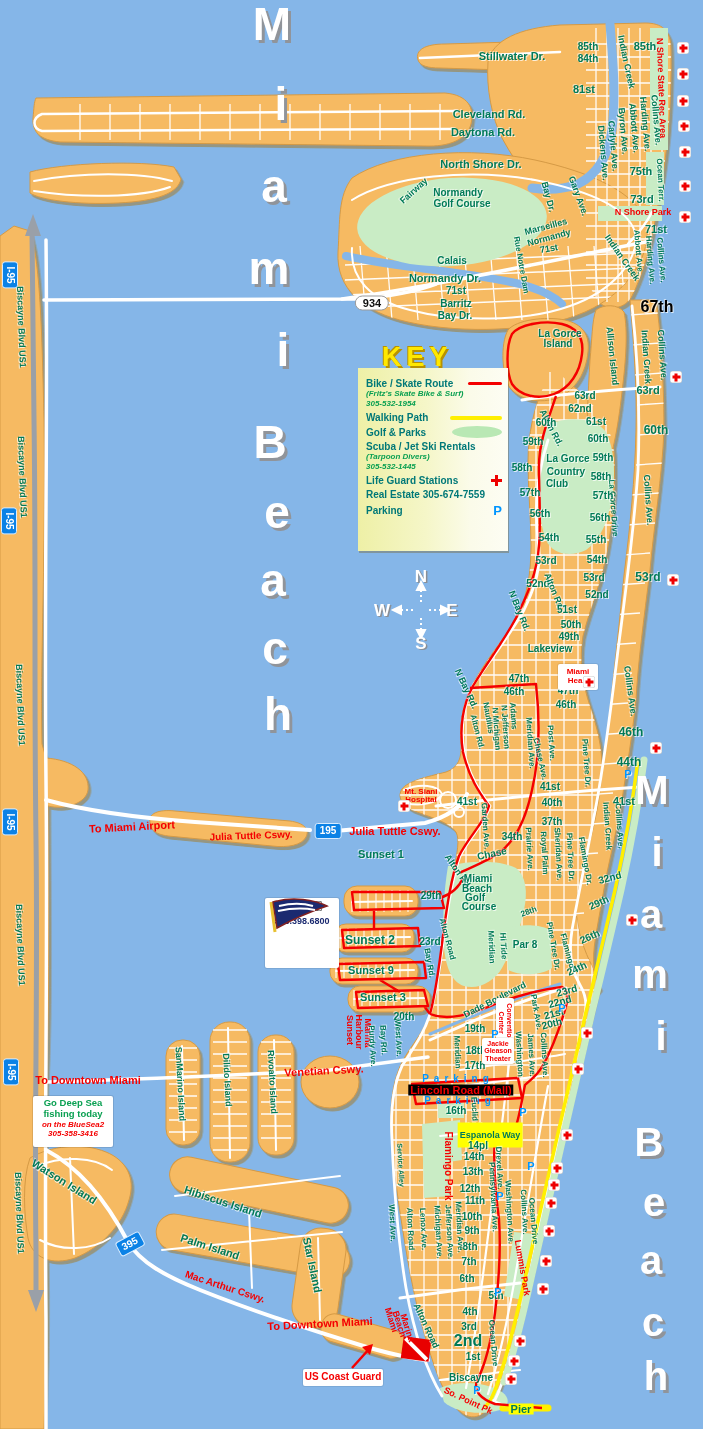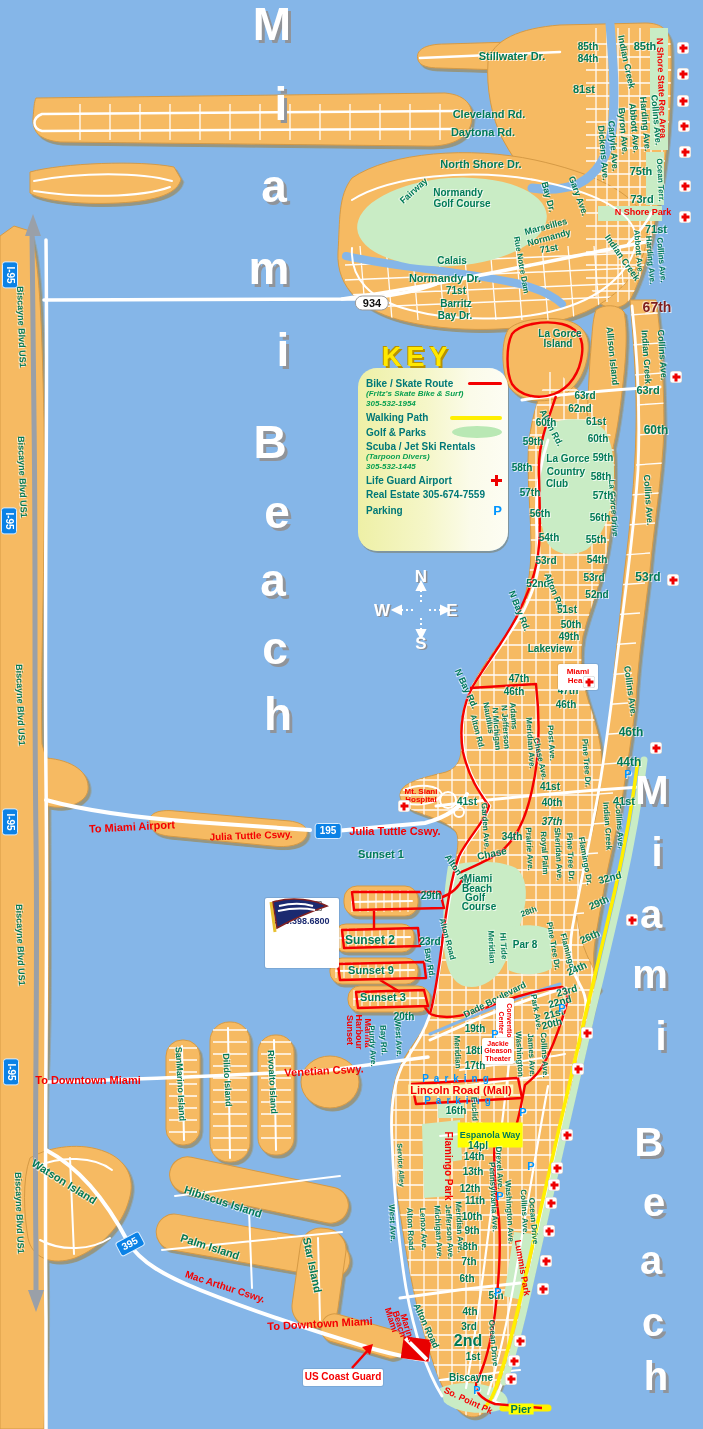--- a/index.html
+++ b/index.html
@@ -11,21 +11,21 @@
   .cross{position:absolute;z-index:8;width:11px;height:11px;background:#fff;border-radius:2px;transform:translate(-50%,-50%);box-shadow:0 0 0 .5px #ccc;}
   .cross::before{content:"";position:absolute;left:4px;top:1.5px;width:3px;height:8px;background:#ee0000;}
   .cross::after{content:"";position:absolute;top:4px;left:1.5px;width:8px;height:3px;background:#ee0000;}
   .p-icon{position:absolute;z-index:8;color:#0095ff;font-weight:bold;font-size:11px;line-height:1;transform:translate(-50%,-50%);text-shadow:1px 1px 0 rgba(255,255,255,.8);}
   .shield{position:absolute;z-index:8;background:#0b82e6;color:#fff;font-weight:bold;font-size:10px;line-height:1;padding:2px 4px;border-radius:3px;border:1px solid #d8ecff;transform:translate(-50%,-50%);white-space:nowrap;}
   .shield.oval{background:#ffffff;color:#111;border:1px solid #999;border-radius:9px;font-size:11px;padding:1px 7px;}
   .map-box{position:absolute;z-index:7;background:#ffffff;border-radius:2px;display:flex;align-items:center;justify-content:center;box-shadow:0 0 0 1px rgba(0,0,0,.07);}
   .map-box .lines{display:flex;flex-direction:column;align-items:center;line-height:1.08;}
   .map-box .lines span{font-weight:bold;white-space:nowrap;}
   #key-title{position:absolute;left:382px;top:342px;z-index:9;font-size:27px;font-weight:bold;color:#ffe800;letter-spacing:5px;text-shadow:2px 2px 0 #b89200,-1px -1px 0 #b89200;}
-  #key-box{position:absolute;left:358px;top:368px;width:150px;height:183px;z-index:7;border-radius:19px;background:linear-gradient(90deg,#eef0a6 0%,#f5f6c8 45%,#fbfbe9 75%,#fdfdf4 100%);box-shadow:1px 2px 0 rgba(120,90,20,.35);padding:7px 6px 4px 8px;box-sizing:border-box;}
+  #key-box{position:absolute;left:358px;top:368px;width:150px;height:183px;z-index:7;border-radius:0;background:linear-gradient(90deg,#eef0a6 0%,#f5f6c8 45%,#fbfbe9 75%,#fdfdf4 100%);box-shadow:1px 2px 0 rgba(120,90,20,.35);padding:7px 6px 4px 8px;box-sizing:border-box;}
   .key-row{display:flex;align-items:center;justify-content:space-between;margin-top:3px;}
   .key-label{font-size:10px;font-weight:bold;color:#007878;white-space:nowrap;}
   .key-sub{font-size:8px;font-style:italic;font-weight:bold;color:#0aa052;line-height:1.25;white-space:nowrap;}
   .sym-red-line{width:34px;height:3px;background:#f40000;border-radius:2px;flex:none;}
   .sym-yellow-line{width:52px;height:4px;background:#ffef00;border-radius:2px;flex:none;}
   .sym-green-ellipse{width:50px;height:12px;background:#b9e8b4;border-radius:50%;flex:none;}
   .sym-cross{position:relative;width:11px;height:11px;flex:none;}
   .sym-cross::before{content:"";position:absolute;left:4px;top:0;width:3px;height:11px;background:#ee0000;}
   .sym-cross::after{content:"";position:absolute;top:4px;left:0;width:11px;height:3px;background:#ee0000;}
   .sym-p{color:#0095ff;font-weight:bold;font-size:13px;flex:none;}
@@ -226,21 +226,21 @@
         <div class="key-row">
           <span class="key-label">Golf &amp; Parks</span>
           <span class="sym-green-ellipse"></span>
         </div>
         <div class="key-row">
           <span class="key-label">Scuba  / Jet Ski Rentals</span>
         </div>
         <div class="key-sub">(Tarpoon Divers)</div>
         <div class="key-sub">305-532-1445</div>
         <div class="key-row">
-          <span class="key-label">Life Guard Airport</span>
+          <span class="key-label">Life Guard Stations</span>
           <span class="sym-cross"></span>
         </div>
         <div class="key-row">
           <span class="key-label">Real Estate  305-674-7559</span>
         </div>
         <div class="key-row">
           <span class="key-label">Parking</span>
           <span class="sym-p">P</span>
         </div>
       </div>
@@ -256,20 +256,26 @@
 <div id="shyc-ad">
   <svg width="64" height="36" viewBox="0 0 64 36">
     <line x1="6" y1="4" x2="10" y2="34" stroke="#e8c030" stroke-width="3"></line>
     <path d="M8,4 C28,-2 50,2 62,8 C50,12 30,20 12,30 Z" fill="#1b2a70" stroke="#802020" stroke-width="1.5"></path>
     <path d="M14,8 C26,5 38,5 48,8 M13,13 C27,10 40,10 50,12" stroke="#ffffff" stroke-width="2" fill="none"></path>
   </svg>
   <div id="shyc-name">SHYC</div>
   <div id="shyc-phone">305.398.6800</div>
 </div>
 
+<div id="fishing-ad">
+  <div class="fish-green">Go Deep Sea</div>
+  <div class="fish-green">fishing today</div>
+  <div class="fish-red">on the BlueSea2</div>
+  <div class="fish-red">305-358-3416</div>
+</div>
 
 <span class="map-label halo" style="left: 512px; top: 56px; font-size: 11px; color: rgb(0, 122, 88); transform: translate(-50%, -50%) rotate(0deg);">Stillwater Dr.</span>
     <span class="map-label halo" style="left: 588px; top: 47px; font-size: 10px; color: rgb(0, 122, 88); transform: translate(-50%, -50%) rotate(0deg);">85th</span>
     <span class="map-label halo" style="left: 588px; top: 59px; font-size: 10px; color: rgb(0, 122, 88); transform: translate(-50%, -50%) rotate(0deg);">84th</span>
     <span class="map-label halo" style="left: 645px; top: 46px; font-size: 11px; color: rgb(0, 122, 88); transform: translate(-50%, -50%) rotate(0deg);">85th</span>
     <span class="map-label halo" style="left: 584px; top: 89px; font-size: 11px; color: rgb(0, 122, 88); transform: translate(-50%, -50%) rotate(0deg);">81st</span>
     <span class="map-label halo" style="left: 626px; top: 62px; font-size: 9px; color: rgb(0, 122, 88); transform: translate(-50%, -50%) rotate(78deg);">Indian Creek</span>
     <span class="map-label halo" style="left: 656px; top: 120px; font-size: 9px; color: rgb(0, 122, 88); transform: translate(-50%, -50%) rotate(85deg);">Collins Ave.</span>
     <span class="map-label halo" style="left: 645px; top: 124px; font-size: 9px; color: rgb(0, 122, 88); transform: translate(-50%, -50%) rotate(85deg);">Harding Ave.</span>
     <span class="map-label halo" style="left: 634px; top: 128px; font-size: 9px; color: rgb(0, 122, 88); transform: translate(-50%, -50%) rotate(85deg);">Abbott Ave.</span>
@@ -296,21 +302,21 @@
     <span class="map-label halo" style="left: 455px; top: 316px; font-size: 10px; color: rgb(0, 122, 88); transform: translate(-50%, -50%) rotate(0deg);">Bay Dr.</span>
     <span class="map-label halo" style="left: 660px; top: 180px; font-size: 8px; color: rgb(0, 122, 88); transform: translate(-50%, -50%) rotate(87deg);">Ocean Terr.</span>
     <span class="map-label halo" style="left: 641px; top: 171px; font-size: 11px; color: rgb(0, 122, 88); transform: translate(-50%, -50%) rotate(0deg);">75th</span>
     <span class="map-label halo" style="left: 642px; top: 199px; font-size: 11px; color: rgb(0, 122, 88); transform: translate(-50%, -50%) rotate(0deg);">73rd</span>
     <span class="map-label" style="left: 639px; top: 212px; font-size: 9px; color: rgb(244, 0, 0); transform: translate(-50%, -50%) rotate(0deg); padding-left: 8px;">N Shore Park</span>
     <span class="map-label halo" style="left: 656px; top: 229px; font-size: 11px; color: rgb(0, 122, 88); transform: translate(-50%, -50%) rotate(0deg);">71st</span>
     <span class="map-label halo" style="left: 622px; top: 258px; font-size: 9px; color: rgb(0, 122, 88); transform: translate(-50%, -50%) rotate(55deg);">Indian Creek</span>
     <span class="map-label halo" style="left: 638px; top: 252px; font-size: 8px; color: rgb(0, 122, 88); transform: translate(-50%, -50%) rotate(85deg);">Abbott Ave.</span>
     <span class="map-label halo" style="left: 650px; top: 260px; font-size: 8px; color: rgb(0, 122, 88); transform: translate(-50%, -50%) rotate(85deg);">Harding Ave.</span>
     <span class="map-label halo" style="left: 661px; top: 260px; font-size: 8px; color: rgb(0, 122, 88); transform: translate(-50%, -50%) rotate(85deg);">Collins Ave.</span>
-    <span class="map-label halo" style="left: 657px; top: 307px; font-size: 14px; color: #7f1d1d; transform: translate(-50%, -50%) rotate(0deg);">67th</span>
+    <span class="map-label halo" style="left: 657px; top: 307px; font-size: 16px; color: #000000; transform: translate(-50%, -50%) rotate(0deg);">67th</span>
     <span class="map-label halo" style="left: 560px; top: 334px; font-size: 10px; color: rgb(0, 122, 88); transform: translate(-50%, -50%) rotate(0deg);">La Gorce</span>
     <span class="map-label halo" style="left: 558px; top: 344px; font-size: 10px; color: rgb(0, 122, 88); transform: translate(-50%, -50%) rotate(0deg);">Island</span>
     <span class="map-label halo" style="left: 612px; top: 356px; font-size: 9px; color: rgb(0, 122, 88); transform: translate(-50%, -50%) rotate(84deg);">Allison Island</span>
     <span class="map-label halo" style="left: 646px; top: 357px; font-size: 9px; color: rgb(0, 122, 88); transform: translate(-50%, -50%) rotate(86deg);">Indian Creek</span>
     <span class="map-label halo" style="left: 662px; top: 355px; font-size: 9px; color: rgb(0, 122, 88); transform: translate(-50%, -50%) rotate(86deg);">Collins Ave.</span>
     <span class="map-label halo" style="left: 648px; top: 390px; font-size: 11px; color: rgb(0, 122, 88); transform: translate(-50%, -50%) rotate(0deg);">63rd</span>
     <span class="map-label halo" style="left: 585px; top: 396px; font-size: 10px; color: rgb(0, 122, 88); transform: translate(-50%, -50%) rotate(0deg);">63rd</span>
     <span class="map-label halo" style="left: 580px; top: 409px; font-size: 10px; color: rgb(0, 122, 88); transform: translate(-50%, -50%) rotate(0deg);">62nd</span>
     <span class="map-label halo" style="left: 551px; top: 428px; font-size: 9px; color: rgb(0, 122, 88); transform: translate(-50%, -50%) rotate(62deg);">Alton Rd.</span>
     <span class="map-label halo" style="left: 546px; top: 423px; font-size: 10px; color: rgb(0, 122, 88); transform: translate(-50%, -50%) rotate(0deg);">60th</span>
@@ -359,21 +365,21 @@
     <span class="map-label halo" style="left: 540px; top: 759px; font-size: 8px; color: rgb(0, 122, 88); transform: translate(-50%, -50%) rotate(78deg);">Chase Ave.</span>
     <span class="map-label halo" style="left: 551px; top: 743px; font-size: 8px; color: rgb(0, 122, 88); transform: translate(-50%, -50%) rotate(86deg);">Post Ave.</span>
     <span class="map-label halo" style="left: 586px; top: 763px; font-size: 8px; color: rgb(0, 122, 88); transform: translate(-50%, -50%) rotate(86deg);">Pine Tree Dr.</span>
     <span class="map-label halo" style="left: 631px; top: 732px; font-size: 12px; color: rgb(0, 122, 88); transform: translate(-50%, -50%) rotate(0deg);">46th</span>
     <span class="map-label halo" style="left: 629px; top: 762px; font-size: 12px; color: rgb(0, 122, 88); transform: translate(-50%, -50%) rotate(0deg);">44th</span>
     <span class="map-label halo" style="left: 550px; top: 787px; font-size: 10px; color: rgb(0, 122, 88); transform: translate(-50%, -50%) rotate(0deg);">41st</span>
     <span class="map-label halo" style="left: 552px; top: 803px; font-size: 10px; color: rgb(0, 122, 88); transform: translate(-50%, -50%) rotate(0deg);">40th</span>
     <span class="map-label halo" style="left: 467px; top: 802px; font-size: 10px; color: rgb(0, 122, 88); transform: translate(-50%, -50%) rotate(0deg);">41st</span>
     <span class="map-label halo" style="left: 624px; top: 801px; font-size: 11px; color: rgb(0, 122, 88); transform: translate(-50%, -50%) rotate(0deg);">41st</span>
     <span class="map-label halo" style="left: 485px; top: 826px; font-size: 8px; color: rgb(0, 122, 88); transform: translate(-50%, -50%) rotate(86deg);">Garden Ave.</span>
-    <span class="map-label halo" style="left: 552px; top: 822px; font-size: 10px; color: rgb(0, 122, 88); transform: translate(-50%, -50%) rotate(0deg); font-style: italic;">37th</span>
+    <span class="map-label halo" style="left: 552px; top: 822px; font-size: 10px; color: rgb(0, 122, 88); transform: translate(-50%, -50%) rotate(0deg);">37th</span>
     <span class="map-label halo" style="left: 512px; top: 837px; font-size: 10px; color: rgb(0, 122, 88); transform: translate(-50%, -50%) rotate(0deg);">34th</span>
     <span class="map-label halo" style="left: 607px; top: 826px; font-size: 8px; color: rgb(0, 122, 88); transform: translate(-50%, -50%) rotate(86deg);">Indian Creek</span>
     <span class="map-label halo" style="left: 619px; top: 826px; font-size: 8px; color: rgb(0, 122, 88); transform: translate(-50%, -50%) rotate(86deg);">Collins Ave.</span>
     <span class="map-label" style="left: 132px; top: 827px; font-size: 11px; color: rgb(244, 0, 0); transform: translate(-50%, -50%) rotate(-3deg);">To Miami Airport</span>
     <span class="map-label" style="left: 251px; top: 836px; font-size: 10px; color: rgb(244, 0, 0); transform: translate(-50%, -50%) rotate(-2deg);">Julia Tuttle Cswy.</span>
     <span class="map-label" style="left: 395px; top: 831px; font-size: 11px; color: rgb(244, 0, 0); transform: translate(-50%, -50%) rotate(0deg);">Julia Tuttle Cswy.</span>
     <span class="map-label" style="left: 421px; top: 792px; font-size: 8px; color: rgb(244, 0, 0); transform: translate(-50%, -50%) rotate(0deg);">Mt. Siani</span>
     <span class="map-label" style="left: 421px; top: 800px; font-size: 8px; color: rgb(244, 0, 0); transform: translate(-50%, -50%) rotate(0deg);">Hospital</span>
     <span class="map-label halo" style="left: 492px; top: 854px; font-size: 10px; color: rgb(0, 122, 88); transform: translate(-50%, -50%) rotate(-12deg);">Chase</span>
     <span class="map-label halo" style="left: 458px; top: 872px; font-size: 9px; color: rgb(0, 122, 88); transform: translate(-50%, -50%) rotate(55deg);">Alton Rd.</span>
@@ -423,21 +429,21 @@
     <span class="map-label halo" style="left: 272px; top: 1082px; font-size: 9px; color: rgb(0, 122, 88); transform: translate(-50%, -50%) rotate(87deg);">Rivoalto Island</span>
     <span class="map-label halo" style="left: 475px; top: 1029px; font-size: 10px; color: rgb(0, 122, 88); transform: translate(-50%, -50%) rotate(0deg);">19th</span>
     <span class="map-label halo" style="left: 457px; top: 1052px; font-size: 8px; color: rgb(0, 122, 88); transform: translate(-50%, -50%) rotate(87deg);">Meridian</span>
     <span class="map-label halo" style="left: 476px; top: 1051px; font-size: 10px; color: rgb(0, 122, 88); transform: translate(-50%, -50%) rotate(0deg);">18th</span>
     <span class="map-label halo" style="left: 475px; top: 1066px; font-size: 10px; color: rgb(0, 122, 88); transform: translate(-50%, -50%) rotate(0deg);">17th</span>
     <span class="map-label halo" style="left: 519px; top: 1054px; font-size: 8px; color: rgb(0, 122, 88); transform: translate(-50%, -50%) rotate(87deg);">Washington</span>
     <span class="map-label halo" style="left: 536px; top: 1012px; font-size: 8px; color: rgb(0, 122, 88); transform: translate(-50%, -50%) rotate(80deg);">Park Ave.</span>
     <span class="map-label halo" style="left: 531px; top: 1055px; font-size: 8px; color: rgb(0, 122, 88); transform: translate(-50%, -50%) rotate(87deg);">James Ave.</span>
     <span class="map-label halo" style="left: 544px; top: 1055px; font-size: 8px; color: rgb(0, 122, 88); transform: translate(-50%, -50%) rotate(87deg);">Collins Ave.</span>
     <span class="map-label" style="left: 458px; top: 1079px; font-size: 10px; color: rgb(0, 149, 255); transform: translate(-50%, -50%) rotate(0deg); letter-spacing: 5px;">Parking</span>
-    <span class="map-label" style="left: 461px; top: 1090px; font-size: 11px; color: rgb(244, 0, 0); transform: translate(-50%, -50%) rotate(0deg); background: #fef9c3; padding: 0px 2px;">Lincoln Road (Mall)</span>
+    <span class="map-label" style="left: 461px; top: 1090px; font-size: 11px; color: rgb(244, 0, 0); transform: translate(-50%, -50%) rotate(0deg); background: #000000; padding: 0px 2px;">Lincoln Road (Mall)</span>
     <span class="map-label" style="left: 460px; top: 1101px; font-size: 10px; color: rgb(0, 149, 255); transform: translate(-50%, -50%) rotate(0deg); letter-spacing: 5px;">Parking</span>
     <span class="map-label halo" style="left: 456px; top: 1111px; font-size: 10px; color: rgb(0, 122, 88); transform: translate(-50%, -50%) rotate(0deg);">16th</span>
     <span class="map-label halo" style="left: 474px; top: 1109px; font-size: 8px; color: rgb(0, 122, 88); transform: translate(-50%, -50%) rotate(87deg);">Euclid</span>
     <span class="map-label halo" style="left: 477px; top: 1128px; font-size: 10px; color: rgb(0, 122, 88); transform: translate(-50%, -50%) rotate(0deg);">15th</span>
     <span class="map-label" style="left: 490px; top: 1135px; font-size: 9px; color: rgb(0, 122, 88); transform: translate(-50%, -50%) rotate(0deg); background: rgb(255, 255, 0); padding: 8px 2px;">Espanola Way</span>
     <span class="map-label halo" style="left: 478px; top: 1146px; font-size: 10px; color: rgb(0, 122, 88); transform: translate(-50%, -50%) rotate(0deg);">14pl</span>
     <span class="map-label halo" style="left: 474px; top: 1157px; font-size: 10px; color: rgb(0, 122, 88); transform: translate(-50%, -50%) rotate(0deg);">14th</span>
     <span class="map-label halo" style="left: 473px; top: 1172px; font-size: 10px; color: rgb(0, 122, 88); transform: translate(-50%, -50%) rotate(0deg);">13th</span>
     <span class="map-label halo" style="left: 470px; top: 1189px; font-size: 10px; color: rgb(0, 122, 88); transform: translate(-50%, -50%) rotate(0deg);">12th</span>
     <span class="map-label halo" style="left: 475px; top: 1201px; font-size: 10px; color: rgb(0, 122, 88); transform: translate(-50%, -50%) rotate(0deg);">11th</span>

